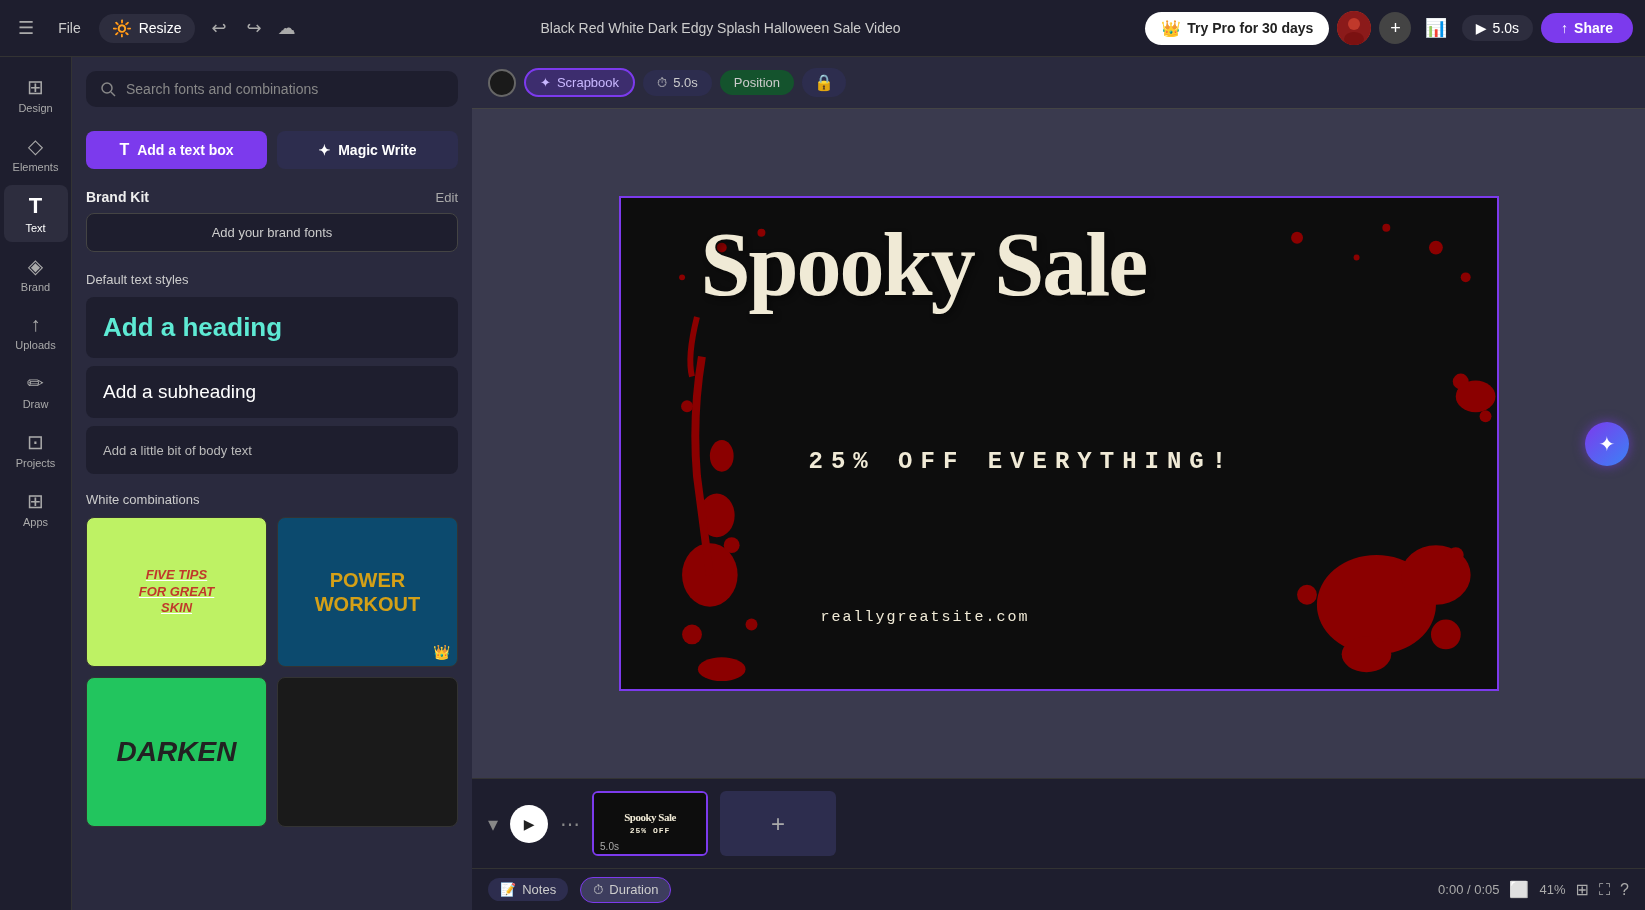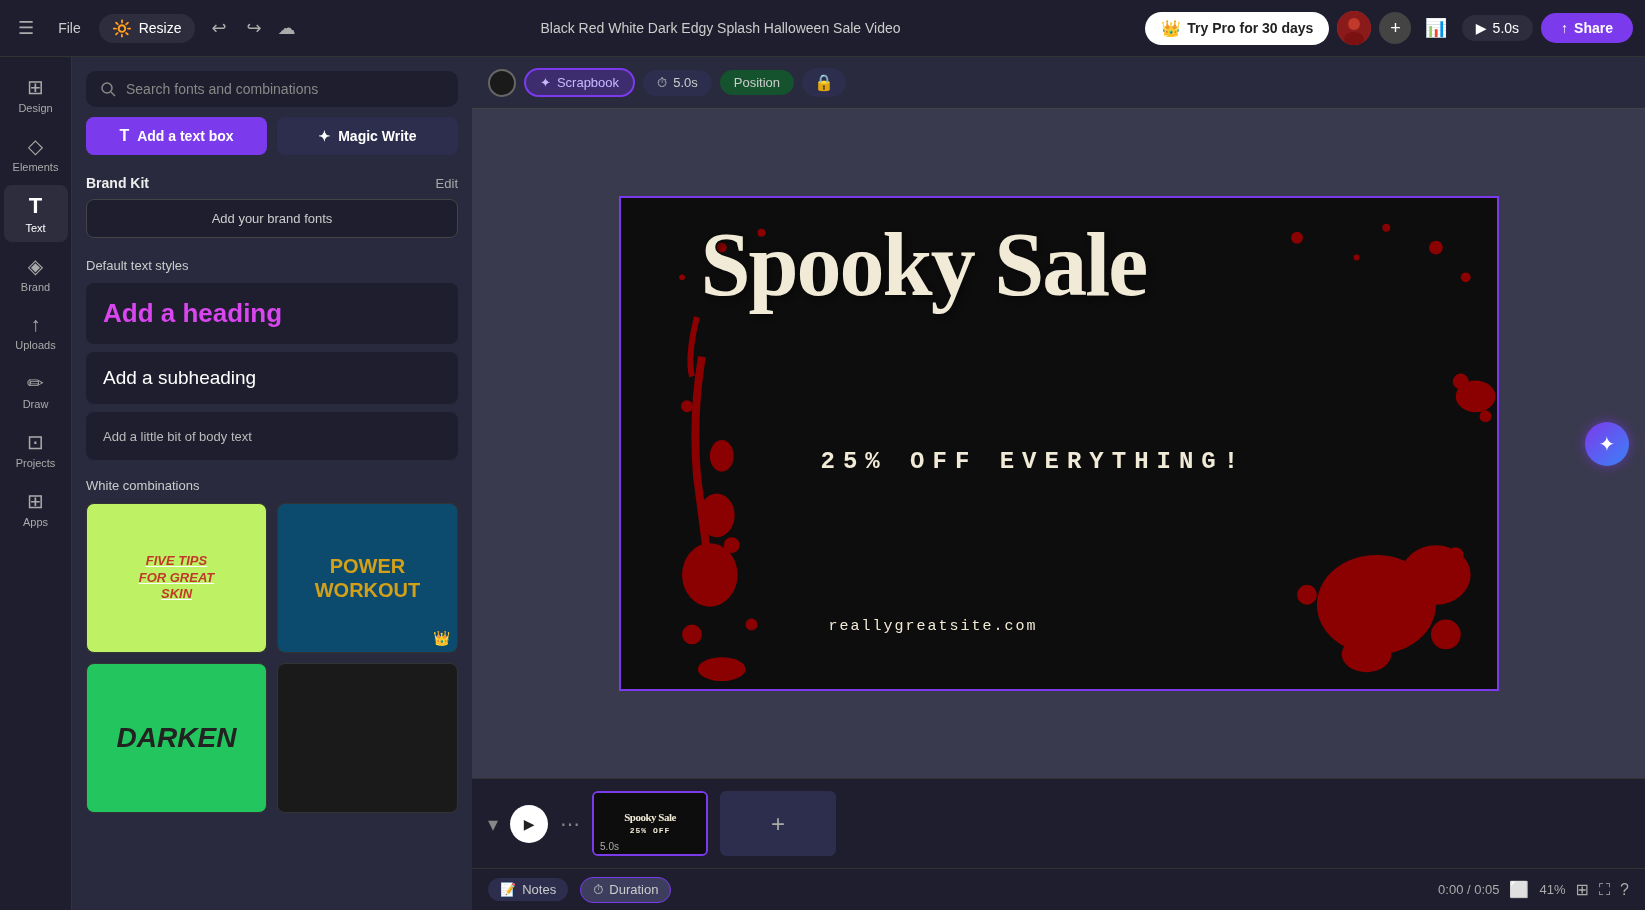--- a/index.html
+++ b/index.html
@@ -94,21 +94,21 @@
       display: flex;
       flex-direction: column;
       flex-shrink: 0;
       overflow-y: auto;
     }
     .left-panel::-webkit-scrollbar { width: 4px; }
     .left-panel::-webkit-scrollbar-thumb { background: #555; border-radius: 4px; }
 
     
     .search-bar {
-      margin: 14px 14px 10px;
+      margin: 14px 14px 24px;
       background: #1e1e2e;
       border-radius: 10px;
       display: flex;
       align-items: center;
       padding: 10px 14px;
       gap: 10px;
     }
     .search-bar input {
       background: none; border: none; color: #ccc; font-size: 14px; flex: 1; outline: none;
     }
@@ -145,21 +145,21 @@
       text-align: center;
     }
 
     
     .text-styles-title { font-size: 13px; color: #ccc; padding: 6px 14px 10px; }
     .text-style-item {
       margin: 0 14px 8px;
       background: #1e1e2e; border-radius: 8px; padding: 14px 16px;
       cursor: pointer; border: 1px solid transparent;
     }
-    .text-style-heading { font-size: 26px; font-weight: 700; color: #d946ef; }
+    .text-style-heading { font-size: 26px; font-weight: 700; color: #5eead4; }
     .text-style-subheading { font-size: 19px; font-weight: 500; color: #fff; }
     .text-style-body { font-size: 13px; color: #bbb; }
 
     
     .font-combinations-title { font-size: 13px; color: #ccc; padding: 10px 14px 10px; }
     .font-combo-grid {
       display: grid; grid-template-columns: 1fr 1fr;
       gap: 10px; margin: 0 14px;
     }
     .font-combo-item {
@@ -525,25 +525,25 @@
             <circle cx="845" cy="185" r="8" fill="#8B0000"></circle>
             <circle cx="870" cy="220" r="6" fill="#8B0000"></circle>
           </svg>
 
           <div style="position:absolute; top:20px; left:80px; right:20px;">
             <div style="font-size:90px; font-weight:900; color:#f0ead6; font-family:Georgia,serif; letter-spacing:-2px; line-height:1.05; text-shadow:3px 3px 6px rgba(0,0,0,0.4);">
               <span>Spooky</span>&nbsp;<span>Sale</span>
             </div>
           </div>
 
-          <div style="position:absolute; top:250px; left:200px;">
+          <div style="position:absolute; top:250px; left:188px;">
             <div style="font-size:24px; color:#f0ead6; font-family:'Courier New',monospace; letter-spacing:8px; font-weight:700;">25% OFF EVERYTHING!</div>
           </div>
 
-          <div style="position:absolute; bottom:54px; left:200px;margin-left:8px;">
+          <div style="position:absolute; bottom:63px; left:200px;">
             <div style="font-size:15px; color:#f0ead6; font-family:'Courier New',monospace; letter-spacing:2px;">reallygreatsite.com</div>
           </div>
         </div>
       </div>
 
       <div class="canvas-ai-btn">✦</div>
     </div>
 
     <div class="filmstrip">
       <div class="filmstrip-dot">▾</div>

